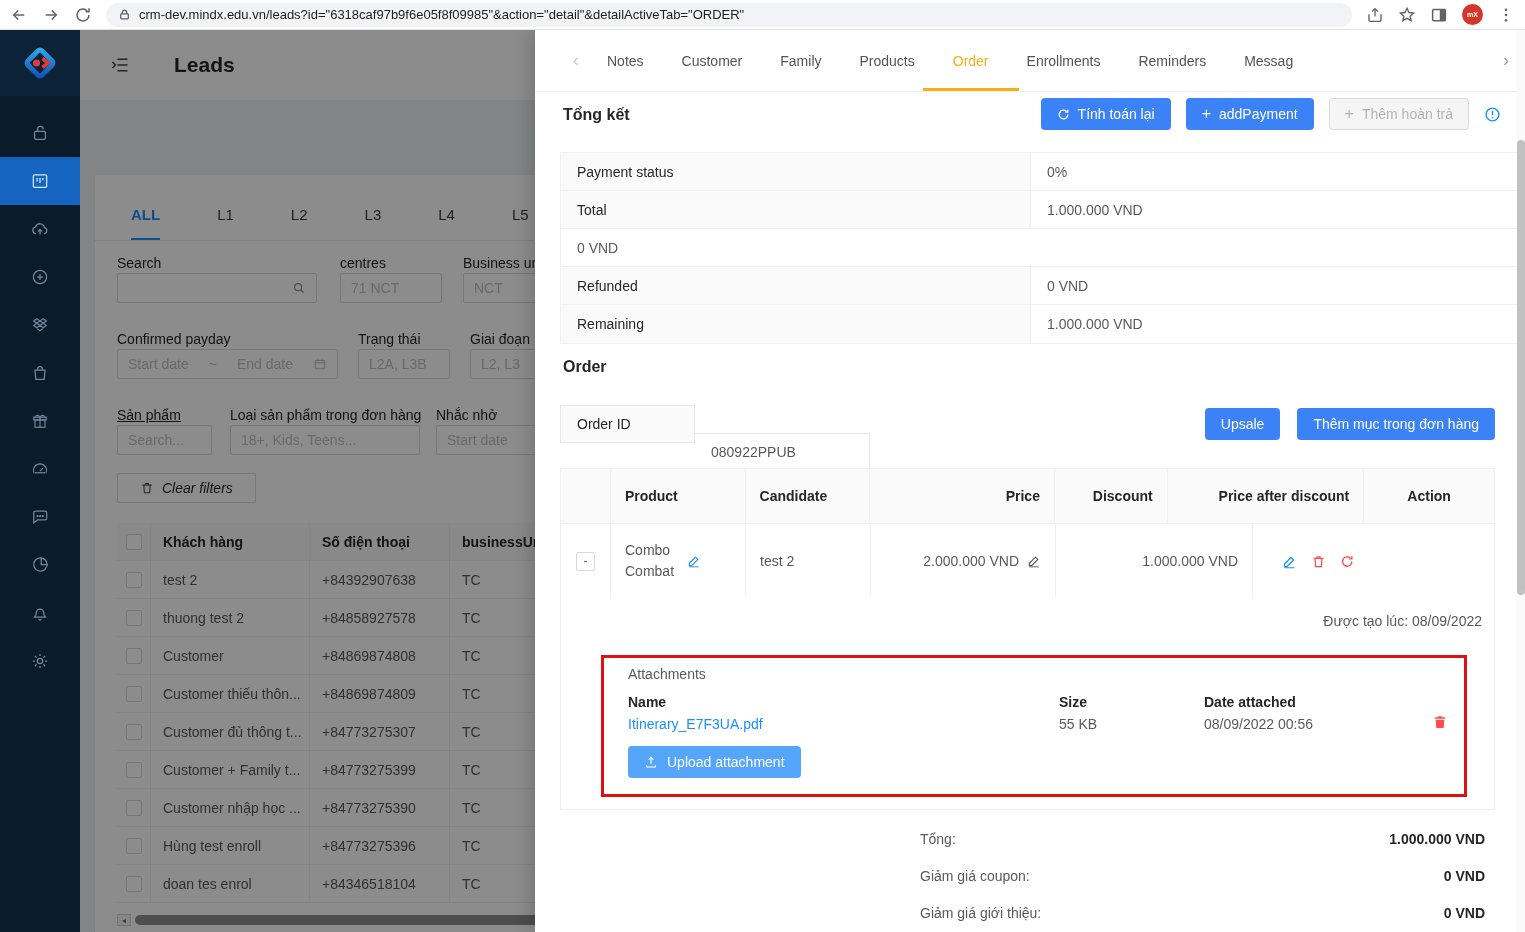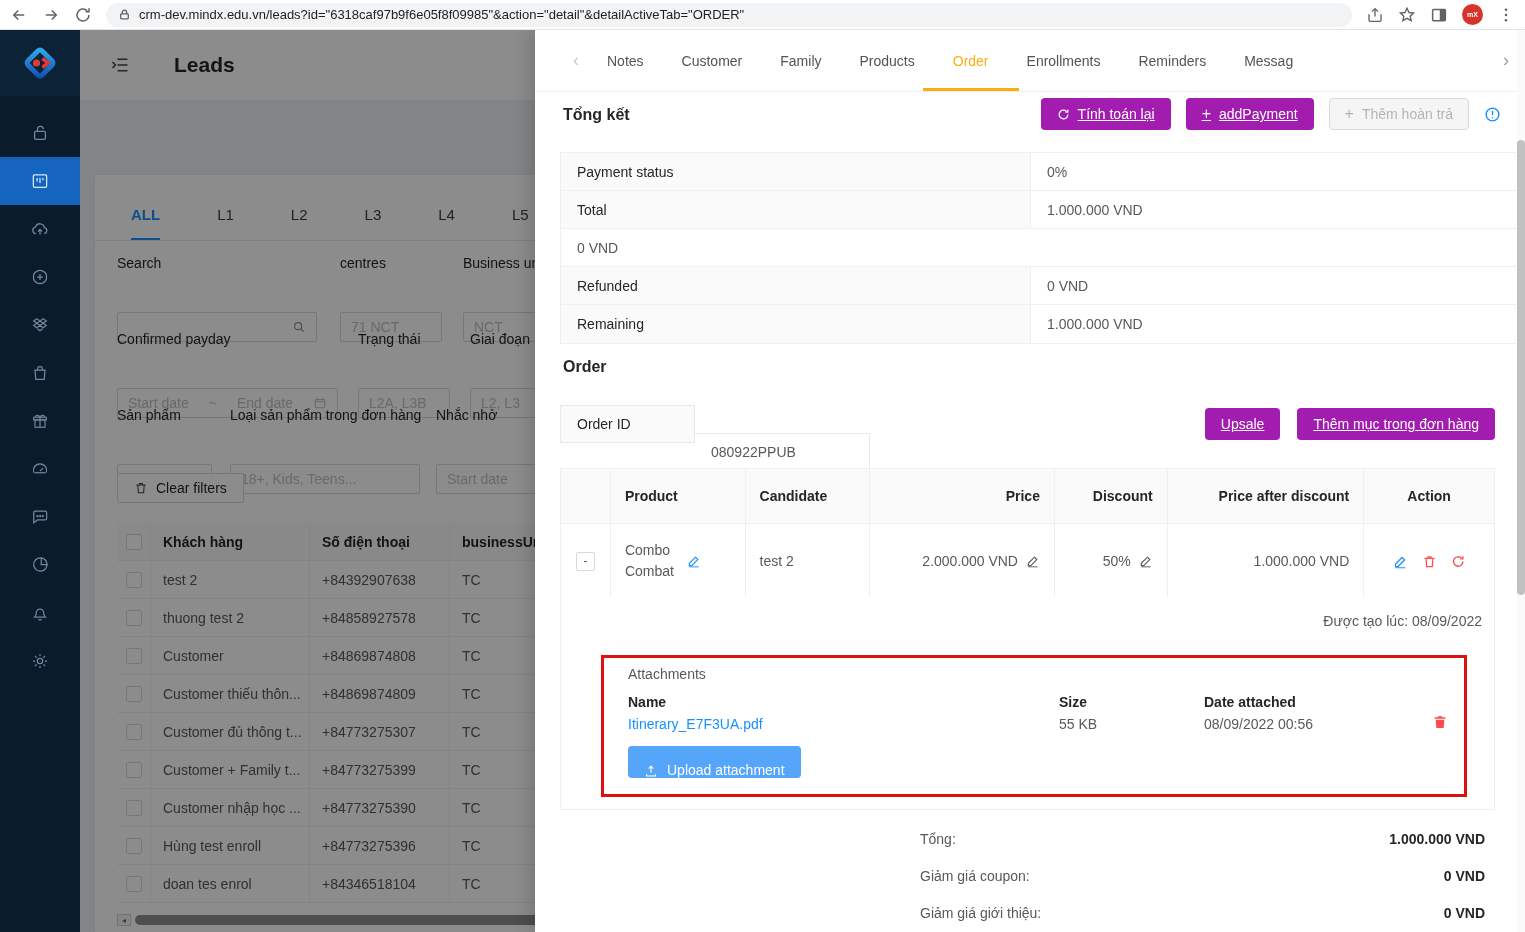--- a/index.html
+++ b/index.html
@@ -27,25 +27,25 @@
   
   .bg-page { position:absolute; left:80px; top:0; width:1445px; height:902px; background:#eef0f3; z-index:1; }
   .page-header { height:70px; background:#fff; display:flex; align-items:center; }
   .collapse-ic { margin-left:30px; width:20px; height:20px; color:#444; cursor:pointer; }
   .page-title { margin-left:44px; font-size:21px; font-weight:600; color:#262626; }
   .panel { position:absolute; left:15px; top:145px; width:1420px; height:757px; background:#fff; box-shadow:0 1px 3px rgba(0,0,0,.08); }
   .tabs-row { position:absolute; top:18px; left:0; right:0; height:48px; border-bottom:1px solid #e8e8e8; display:flex; padding-left:36px; gap:57px; font-size:15px; }
   .ltab { color:#3c3c3c; padding:13px 0; cursor:pointer; }
   .ltab.active { color:#1890ff; font-weight:700; border-bottom:2px solid #1890ff; }
   .flabel { position:absolute; font-size:14px; color:#262626; }
-  .fin { position:absolute; height:30px; border:1px solid #d9d9d9; border-radius:2px; background:#fff; display:flex; align-items:center; padding:0 10px; gap:6px; color:#bfbfbf; font-size:14px;margin-top:39px; }
+  .fin { position:absolute; height:30px; border:1px solid #d9d9d9; border-radius:2px; background:#fff; display:flex; align-items:center; padding:0 10px; gap:6px; color:#bfbfbf; font-size:14px; }
   .fin input { border:none; outline:none; width:100%; font-size:14px; background:transparent; font-family:inherit; }
   .fin input::placeholder { color:#bfbfbf; }
   .ph { color:#bfbfbf; white-space:nowrap; overflow:hidden; }
-  .clear-btn { position:absolute; height:30px; border:1px solid #d9d9d9; border-radius:2px; background:#fff; display:flex; align-items:center; padding:0 16px; gap:8px; color:#262626; cursor:pointer; }
+  .clear-btn { position:absolute; height:30px; border:1px solid #d9d9d9; border-radius:2px; background:#fff; display:flex; align-items:center; padding:0 22px; gap:8px; color:#262626; cursor:pointer;font-style:italic; }
   .clear-btn svg { width:14px; height:14px; color:#434343; }
   .ltable { position:absolute; left:22px; top:348px; width:1380px; }
   .lt-row { display:flex; height:38px; align-items:center; border-bottom:1px solid #f0f0f0; background:#fff; }
   .lt-row.head { background:#fafafa; font-weight:600; }
   .lt-c { padding:0 12px; overflow:hidden; white-space:nowrap; border-right:1px solid #f0f0f0; height:38px; display:flex; align-items:center; }
   .c-cb { width:34px; justify-content:center; padding:0; }
   .c-name { width:159px; }
   .c-phone { width:140px; }
   .c-unit { width:160px; border-right:none; }
   .cb { width:16px; height:16px; border:1px solid #d9d9d9; border-radius:2px; background:#fff; cursor:pointer; }
@@ -64,21 +64,21 @@
   .d-tab.active { color:#faad14; }
   .d-tab.active::after { content:""; position:absolute; left:-30px; right:-30px; bottom:0; height:3px; background:#faad14; }
   .d-tab.clip { max-width:50px; overflow:hidden; }
   .chev { position:absolute; top:0; bottom:0; display:flex; align-items:center; color:#9d9d9d; font-size:18px; cursor:pointer; }
   .chev.l { left:38px; color:#c9c9c9; }
   .chev.r { right:16px; }
 
   .sec-title { position:absolute; left:28px; font-size:16px; font-weight:600; color:#262626; }
   .btnrow { position:absolute; top:68px; right:56px; display:flex; gap:15px; }
   .btn { height:32px; border-radius:4px; display:flex; align-items:center; justify-content:center; gap:8px; padding:0 15px; font-size:14px; cursor:pointer; border:1px solid transparent; white-space:nowrap; }
-  .btn.primary { background:#a21caf; color:#fff;text-decoration:underline; }
+  .btn.primary { background:#3b82f6; color:#fff; }
   .btn.disabled { background:#f5f5f5; color:rgba(0,0,0,.28); border-color:#d9d9d9; cursor:not-allowed; }
   .btn svg { width:13px; height:13px; }
   .plus { font-size:16px; line-height:1; }
   .info-ic { position:absolute; top:76px; right:24px; width:17px; height:17px; color:#1890ff; cursor:pointer; }
 
   .sum-table { position:absolute; left:25px; top:122px; width:987px; border:1px solid #f0f0f0; }
   .sum-row { display:flex; height:38px; border-bottom:1px solid #f0f0f0; }
   .sum-row:last-child { border-bottom:none; }
   .sum-l { width:470px; background:#fafafa; border-right:1px solid #f0f0f0; display:flex; align-items:center; padding-left:16px; color:#262626; }
   .sum-v { flex:1; display:flex; align-items:center; padding-left:16px; color:#595959; }
@@ -112,21 +112,21 @@
 
   .expanded { position:absolute; left:25px; top:567px; width:935px; height:213px; border:1px solid #f0f0f0; border-top:none; background:#fff; }
   .created { position:absolute; right:12px; top:16px; color:#595959; }
   .attach { position:absolute; left:40px; top:58px; width:866px; height:142px; border:3px solid #dd1111; }
   .att-title { position:absolute; left:24px; top:8px; color:#595959; }
   .att-h { position:absolute; top:36px; font-weight:700; color:#262626; }
   .att-r { position:absolute; top:58px; color:#595959; }
   .att-link { color:#1890ff; cursor:pointer; }
   .ax-name{left:24px;} .ax-size{left:455px;} .ax-date{left:600px;}
   .att-del { position:absolute; left:828px; top:56px; width:16px; height:16px; color:#ff4d4f; cursor:pointer; }
-  .upload-btn { position:absolute; left:24px; top:88px; height:32px; padding:0 16px; background:#55a6fb; color:#fff; border-radius:4px; display:flex; align-items:flex-end; gap:9px; cursor:pointer; }
+  .upload-btn { position:absolute; left:24px; top:88px; height:32px; padding:0 16px; background:#55a6fb; color:#fff; border-radius:4px; display:flex; align-items:center; gap:9px; cursor:pointer; }
   .upload-btn svg { width:14px; height:14px; }
 
   .totals { position:absolute; left:385px; top:790px; width:565px; }
   .tot-row { height:37px; display:flex; align-items:center; justify-content:space-between; }
   .tot-l { color:#595959; }
   .tot-v { font-weight:700; color:#262626; }
 
   .d-scroll { position:absolute; right:0; top:0; width:8px; height:902px; background:#fafafa; }
   .d-thumb { position:absolute; left:0; top:110px; width:8px; height:455px; background:#c1c1c1; border-radius:4px; cursor:pointer; }
 </style>
@@ -318,21 +318,21 @@
       </div>
       <div class="flabel" style="left:263px; top:156px;">Trạng thái</div>
       <div class="fin" style="left:263px; top:174px; width:92px;">
           <span class="ph">L2A, L3B</span>
         </div>
       <div class="flabel" style="left:375px; top:156px;">Giai đoạn</div>
       <div class="fin" style="left:375px; top:174px; width:100px;">
           <span class="ph">L2, L3</span>
         </div>
 
-      <div class="flabel" style="left:22px; top:232px;">Sản phẩm</div>
+      <div class="flabel" style="left:22px; top:232px;text-decoration:underline;">Sản phẩm</div>
       <div class="fin" style="left:22px; top:250px; width:95px;">
           <span class="ph">Search...</span>
         </div>
       <div class="flabel" style="left:135px; top:232px;">Loại sản phẩm trong đơn hàng</div>
       <div class="fin" style="left:135px; top:250px; width:190px;">
           <span class="ph">18+, Kids, Teens...</span>
         </div>
       <div class="flabel" style="left:341px; top:232px;">Nhắc nhở</div>
       <div class="fin" style="left:341px; top:250px; width:100px;">
           <span class="ph">Start date</span>
@@ -533,29 +533,20 @@
               <path d="M14.5 5.5l4 4L8 20H4v-4z"></path>
               <path d="M4 22h16" stroke-width="1.6"></path>
             </svg>
         </div>
         <div class="pt-c w-cand">
             <span class="body-txt">test 2</span>
           </div>
         <div class="pt-c w-price">
           <span class="editable">
               <span>2.000.000 VND</span>
-          <svg class="pen grey" viewBox="0 0 24 24" fill="none" stroke="currentColor" stroke-width="2">
-                <path d="M14.5 5.5l4 4L8 20H4v-4z"></path>
-                <path d="M4 22h16" stroke-width="1.6"></path>
-              </svg>
-            </span>
-        </div>
-        <div class="pt-c w-disc">
-          <span class="editable">
-              <span>50%</span>
           <svg class="pen grey" viewBox="0 0 24 24" fill="none" stroke="currentColor" stroke-width="2">
                 <path d="M14.5 5.5l4 4L8 20H4v-4z"></path>
                 <path d="M4 22h16" stroke-width="1.6"></path>
               </svg>
             </span>
         </div>
         <div class="pt-c w-pad">
             <span class="body-txt">1.000.000 VND</span>
           </div>
         <div class="pt-c w-act">

